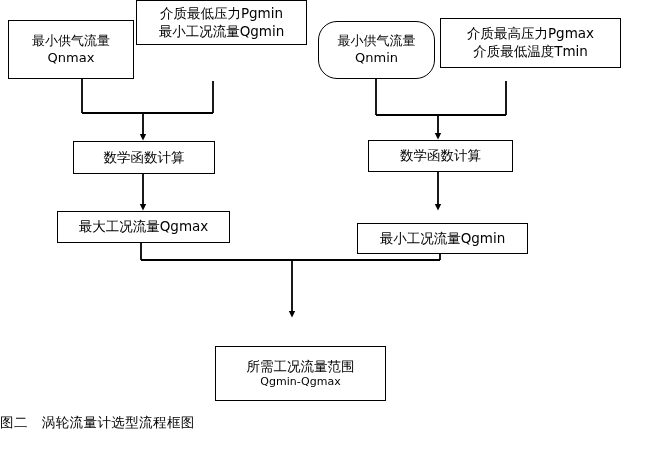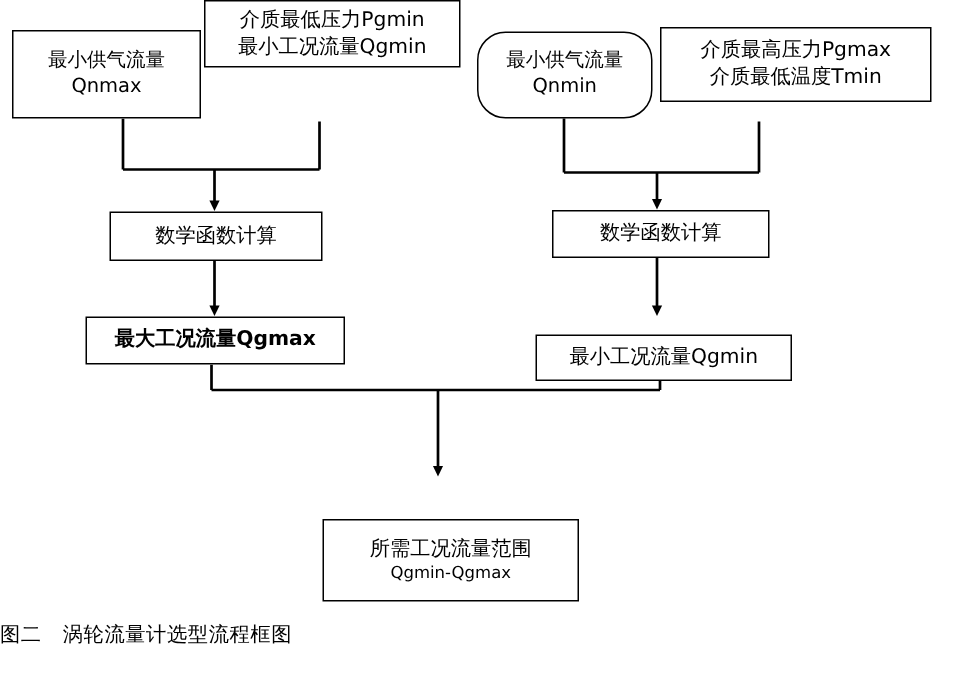--- a/index.html
+++ b/index.html
@@ -56,21 +56,21 @@
 
   
   #node-qnmax      { left: 8px;   top: 20px;  width: 126px; height: 59px; font-size: 13px; }
   #node-pgmin-tmax { left: 136px; top: 0;  width: 171px; height: 45px; font-size: 13.5px; }
   #node-qnmin      { left: 318px; top: 21px;  width: 117px; height: 58px; font-size: 13px; border-radius: 19px; }
   #node-pgmax-tmin { left: 440px; top: 18px;  width: 181px; height: 50px; font-size: 13.5px; }
 
   #node-calc-left  { left: 73px;  top: 141px; width: 142px; height: 33px; font-size: 13.5px; }
   #node-calc-right { left: 368px; top: 140px; width: 145px; height: 32px; font-size: 13.5px; }
 
-  #node-qgmax      { left: 57px;  top: 211px; width: 173px; height: 32px; font-size: 13.5px; font-weight: bold; }
+  #node-qgmax      { left: 57px;  top: 211px; width: 173px; height: 32px; font-size: 13.5px; }
   #node-qgmin      { left: 357px; top: 223px; width: 171px; height: 31px; font-size: 13.5px; }
 
   #node-result     { left: 215px; top: 318px; width: 171px; height: 55px; font-size: 13.5px; margin-top: 28px; }
 
   .node .line.sub { font-size: 11px; }
 
   #figure-caption {
     position: absolute;
     left: 0;
     top: 414px;

